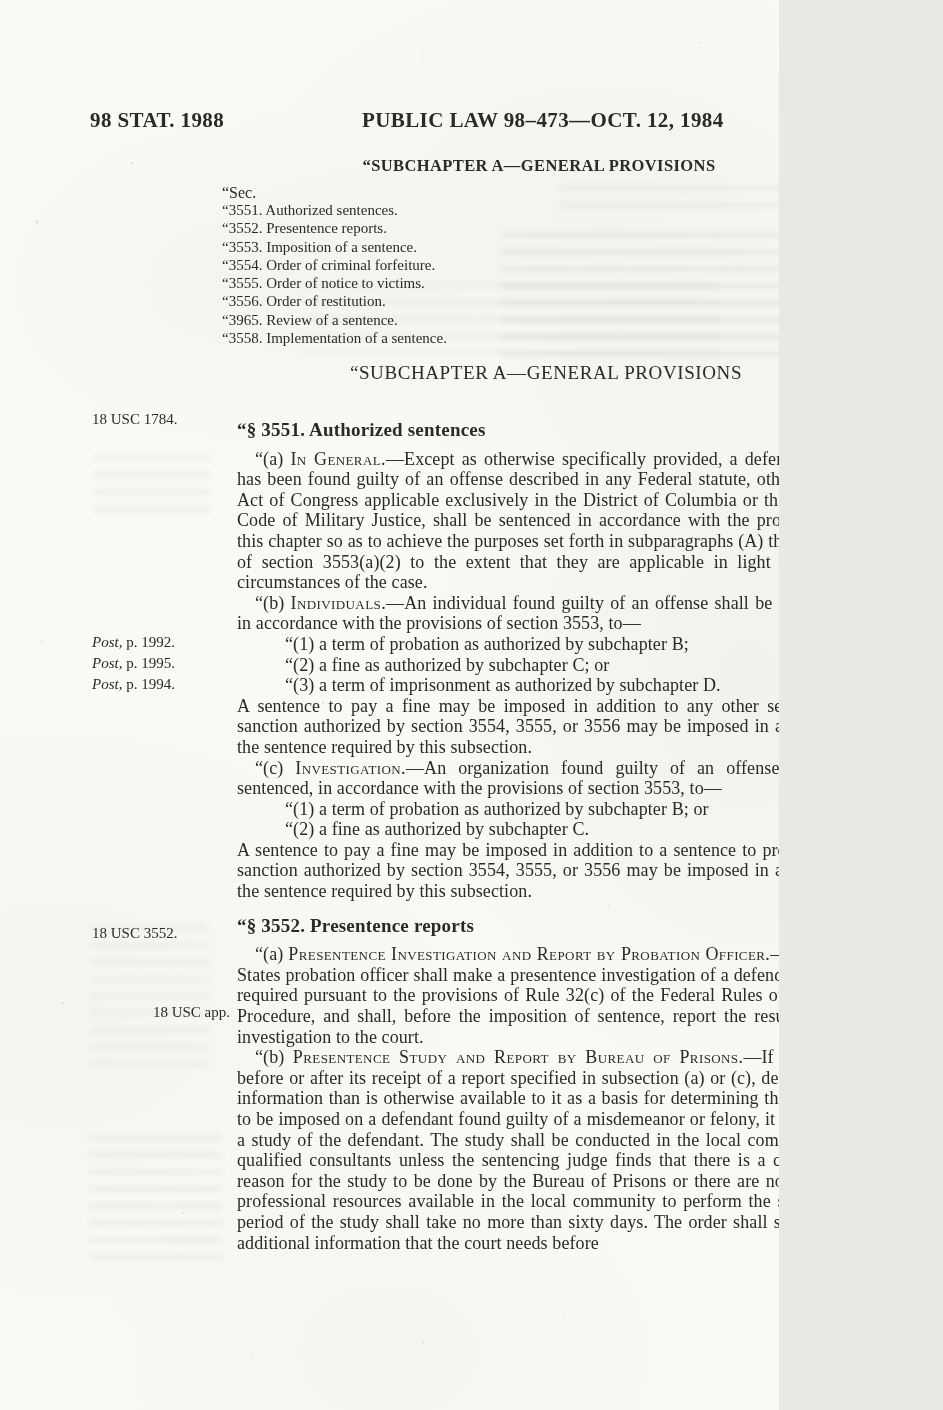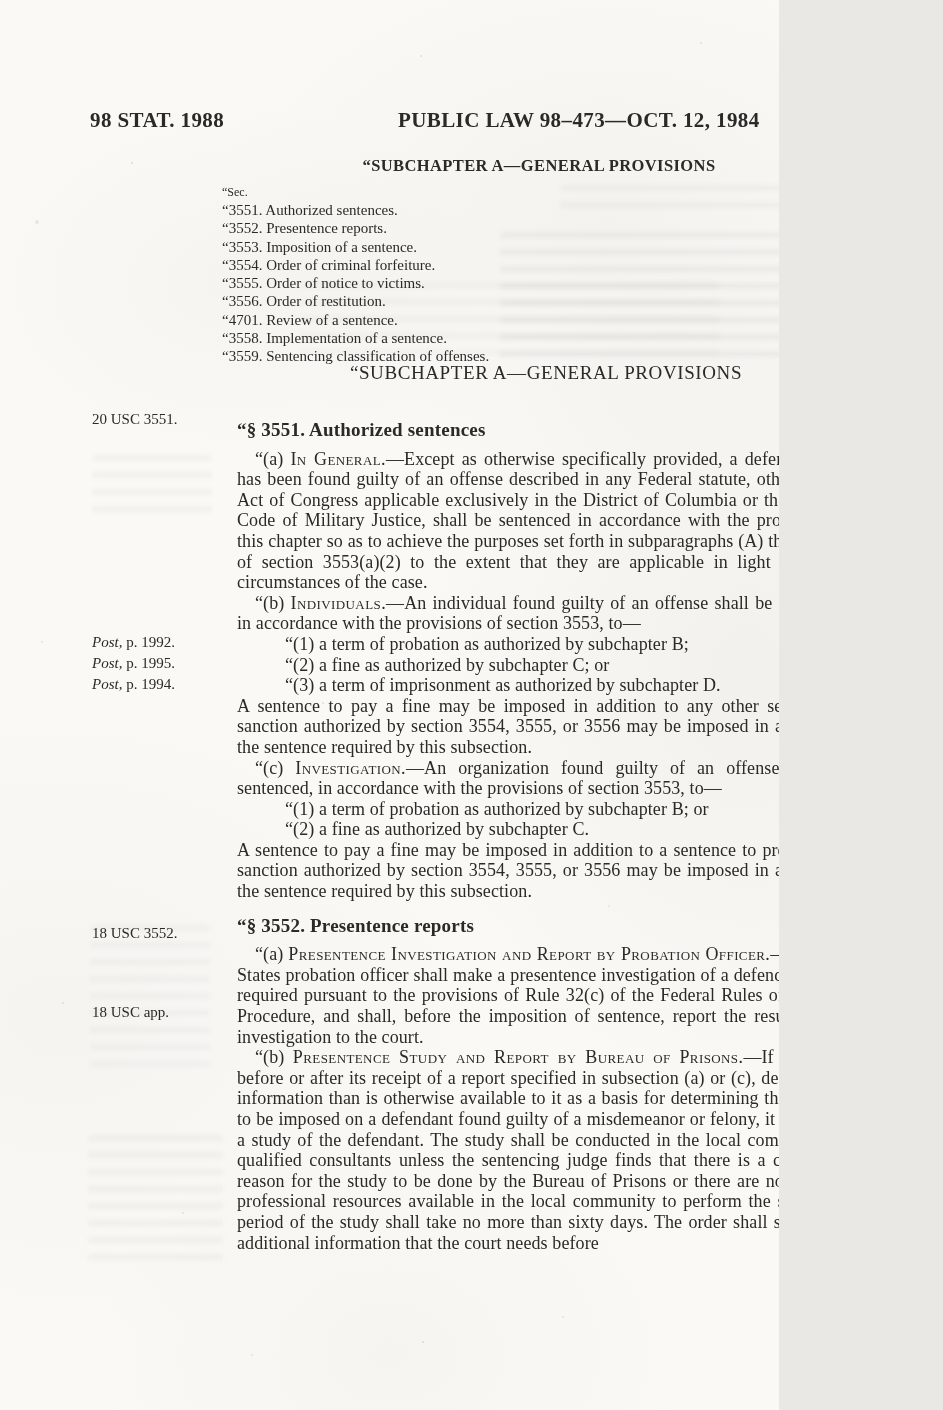--- a/index.html
+++ b/index.html
@@ -27,25 +27,25 @@
       131px 162px 0 0 rgba(100,98,92,.20), 36px 221px 0 1px rgba(100,98,92,.12),
       889px 121px 0 0 rgba(100,98,92,.16), 322px 702px 0 0 rgba(100,98,92,.18),
       881px 561px 0 0 rgba(100,98,92,.15), 62px 1002px 0 0 rgba(100,98,92,.17),
       422px 1341px 0 0 rgba(100,98,92,.18), 182px 1212px 0 0 rgba(100,98,92,.14),
       562px 1316px 0 0 rgba(100,98,92,.16), 905px 861px 0 0 rgba(100,98,92,.15),
       41px 641px 0 0 rgba(100,98,92,.15), 741px 1121px 0 0 rgba(100,98,92,.14),
       251px 1354px 0 0 rgba(100,98,92,.13), 608px 905px 0 0 rgba(100,98,92,.12);
   }
   
   .stat-no{position:absolute;left:90px;top:108px;font-size:21px;font-weight:700;letter-spacing:.4px;}
-  .law-title{position:absolute;left:362px;top:108px;font-size:21px;font-weight:700;letter-spacing:.4px;margin-left:36px;}
+  .law-title{position:absolute;left:362px;top:108px;font-size:21px;font-weight:700;letter-spacing:.4px;}
   
   .toc{position:absolute;left:222px;top:156px;width:634px;}
   .toc-heading{text-align:center;font-size:16.5px;font-weight:700;letter-spacing:.4px;margin-bottom:8px;}
-  .toc-sec{font-size:12px;line-height:17px;}
+  .toc-sec{font-size:16px;line-height:17px;}
   .toc-item{font-size:15px;line-height:18.3px;}
   
   .subchapter{position:absolute;left:237px;top:362px;width:618px;text-align:center;
     font-size:19px;letter-spacing:.6px;}
   
   .mnote{position:absolute;left:92px;width:138px;font-size:15px;line-height:18px;}
   .mnote em{}
   
   .body-col{position:absolute;left:237px;top:420px;width:618px;
     font-size:18px;line-height:20.6px;letter-spacing:.1px;}
@@ -77,33 +77,32 @@
 
   <div class="toc">
     <div class="toc-heading">“SUBCHAPTER A—GENERAL PROVISIONS</div>
     <div class="toc-sec">“Sec.</div>
     <div class="toc-item">“3551. Authorized sentences.</div>
     <div class="toc-item">“3552. Presentence reports.</div>
     <div class="toc-item">“3553. Imposition of a sentence.</div>
     <div class="toc-item">“3554. Order of criminal forfeiture.</div>
     <div class="toc-item">“3555. Order of notice to victims.</div>
     <div class="toc-item">“3556. Order of restitution.</div>
-    <div class="toc-item">“4701. Review of a sentence.</div>
+    <div class="toc-item">“3965. Review of a sentence.</div>
     <div class="toc-item">“3558. Implementation of a sentence.</div>
-    <div class="toc-item">“3559. Sentencing classification of offenses.</div>
   </div>
 
   <div class="subchapter">“SUBCHAPTER A—GENERAL PROVISIONS</div>
 
-  <div class="mnote" style="top:410px;">20 USC 3551.</div>
+  <div class="mnote" style="top:410px;">18 USC 1784.</div>
   <div class="mnote" style="top:633px;"><em>Post,</em><span> p. 1992.</span></div>
   <div class="mnote" style="top:654px;"><em>Post,</em><span> p. 1995.</span></div>
   <div class="mnote" style="top:675px;"><em>Post,</em><span> p. 1994.</span></div>
   <div class="mnote" style="top:917px;margin-top:7px;">18 USC 3552.</div>
-  <div class="mnote" style="top:1003px;">18 USC app.</div>
+  <div class="mnote" style="top:1003px;text-align:right;">18 USC app.</div>
 
   <div class="body-col">
 
     <h3>“§ 3551. Authorized sentences</h3>
 
     <p class="para labeled"><span>“(a) </span><span class="sc">In General.</span><span>—Except as otherwise specifically provided, a defendant who has been found guilty of an offense described in any Federal statute, other than an Act of Congress applicable exclusively in the District of Columbia or the Uniform Code of Military Justice, shall be sentenced in accordance with the provisions of this chapter so as to achieve the purposes set forth in subparagraphs (A) through (D) of section 3553(a)(2) to the extent that they are applicable in light of all the circumstances of the case.</span></p>
 
     <p class="para labeled"><span>“(b) </span><span class="sc">Individuals.</span><span>—An individual found guilty of an offense shall be sentenced, in accordance with the provisions of section 3553, to—</span></p>
 
     <p class="para item">“(1) a term of probation as authorized by subchapter B;</p>

